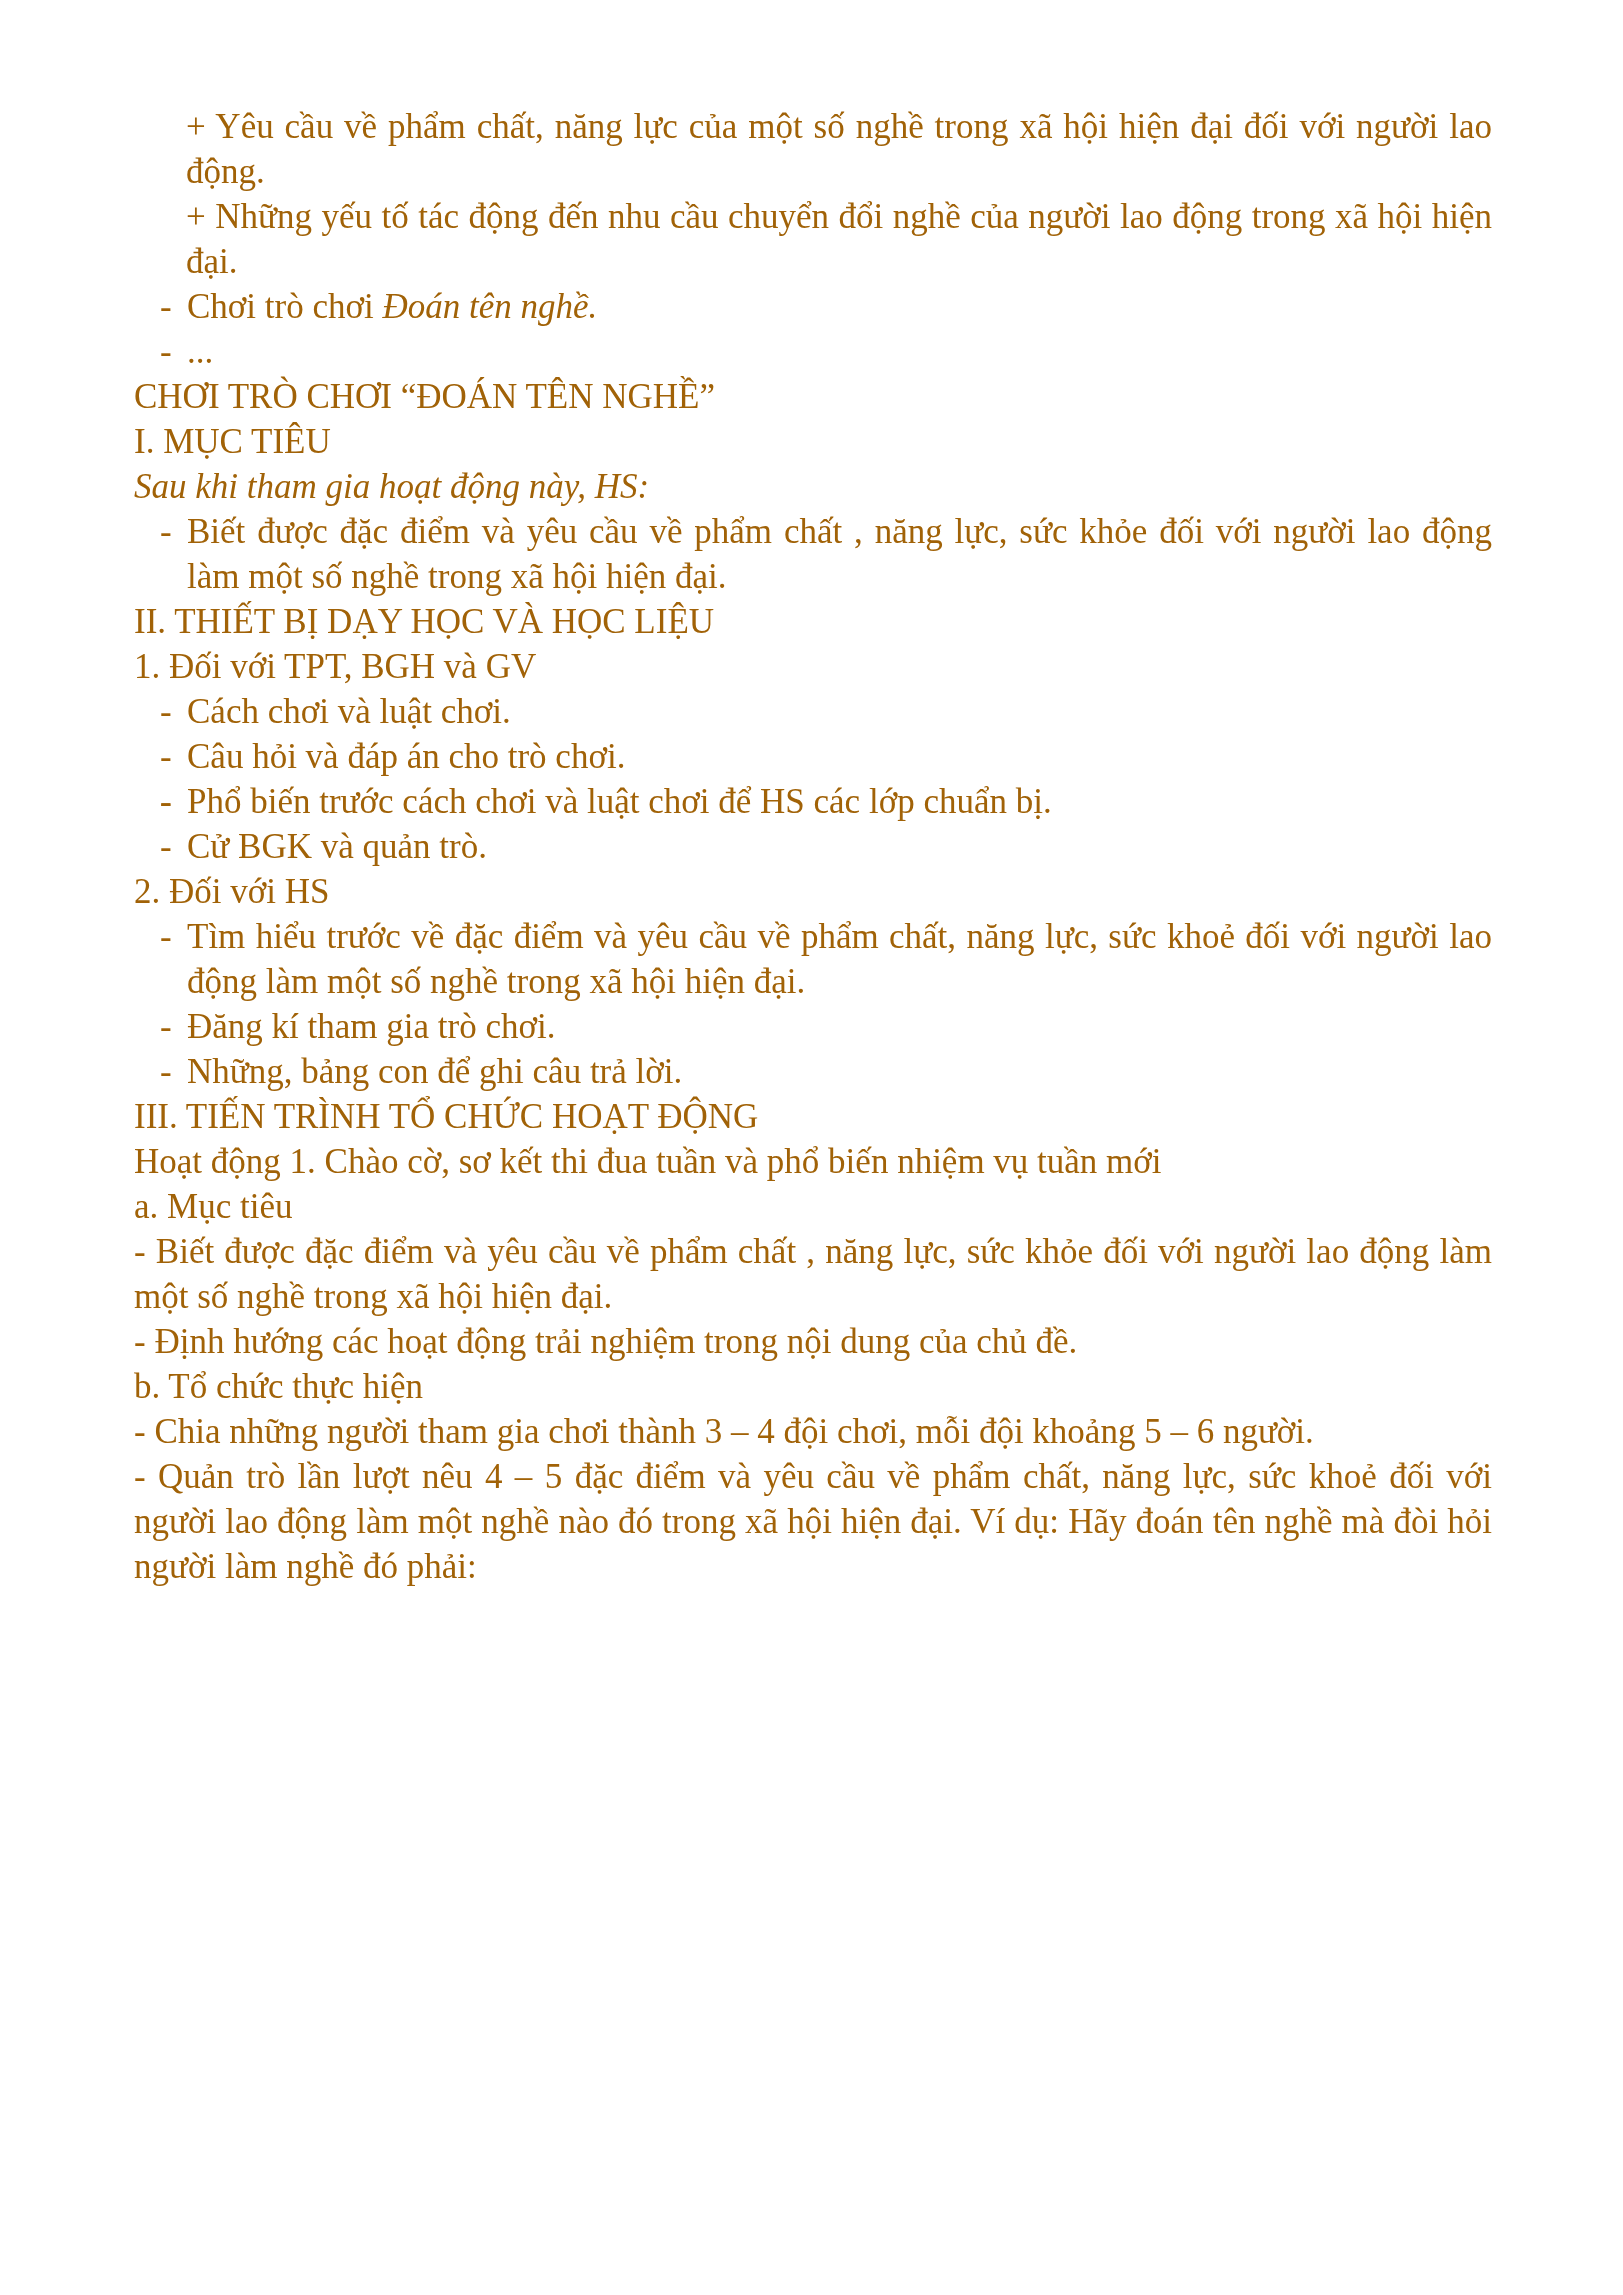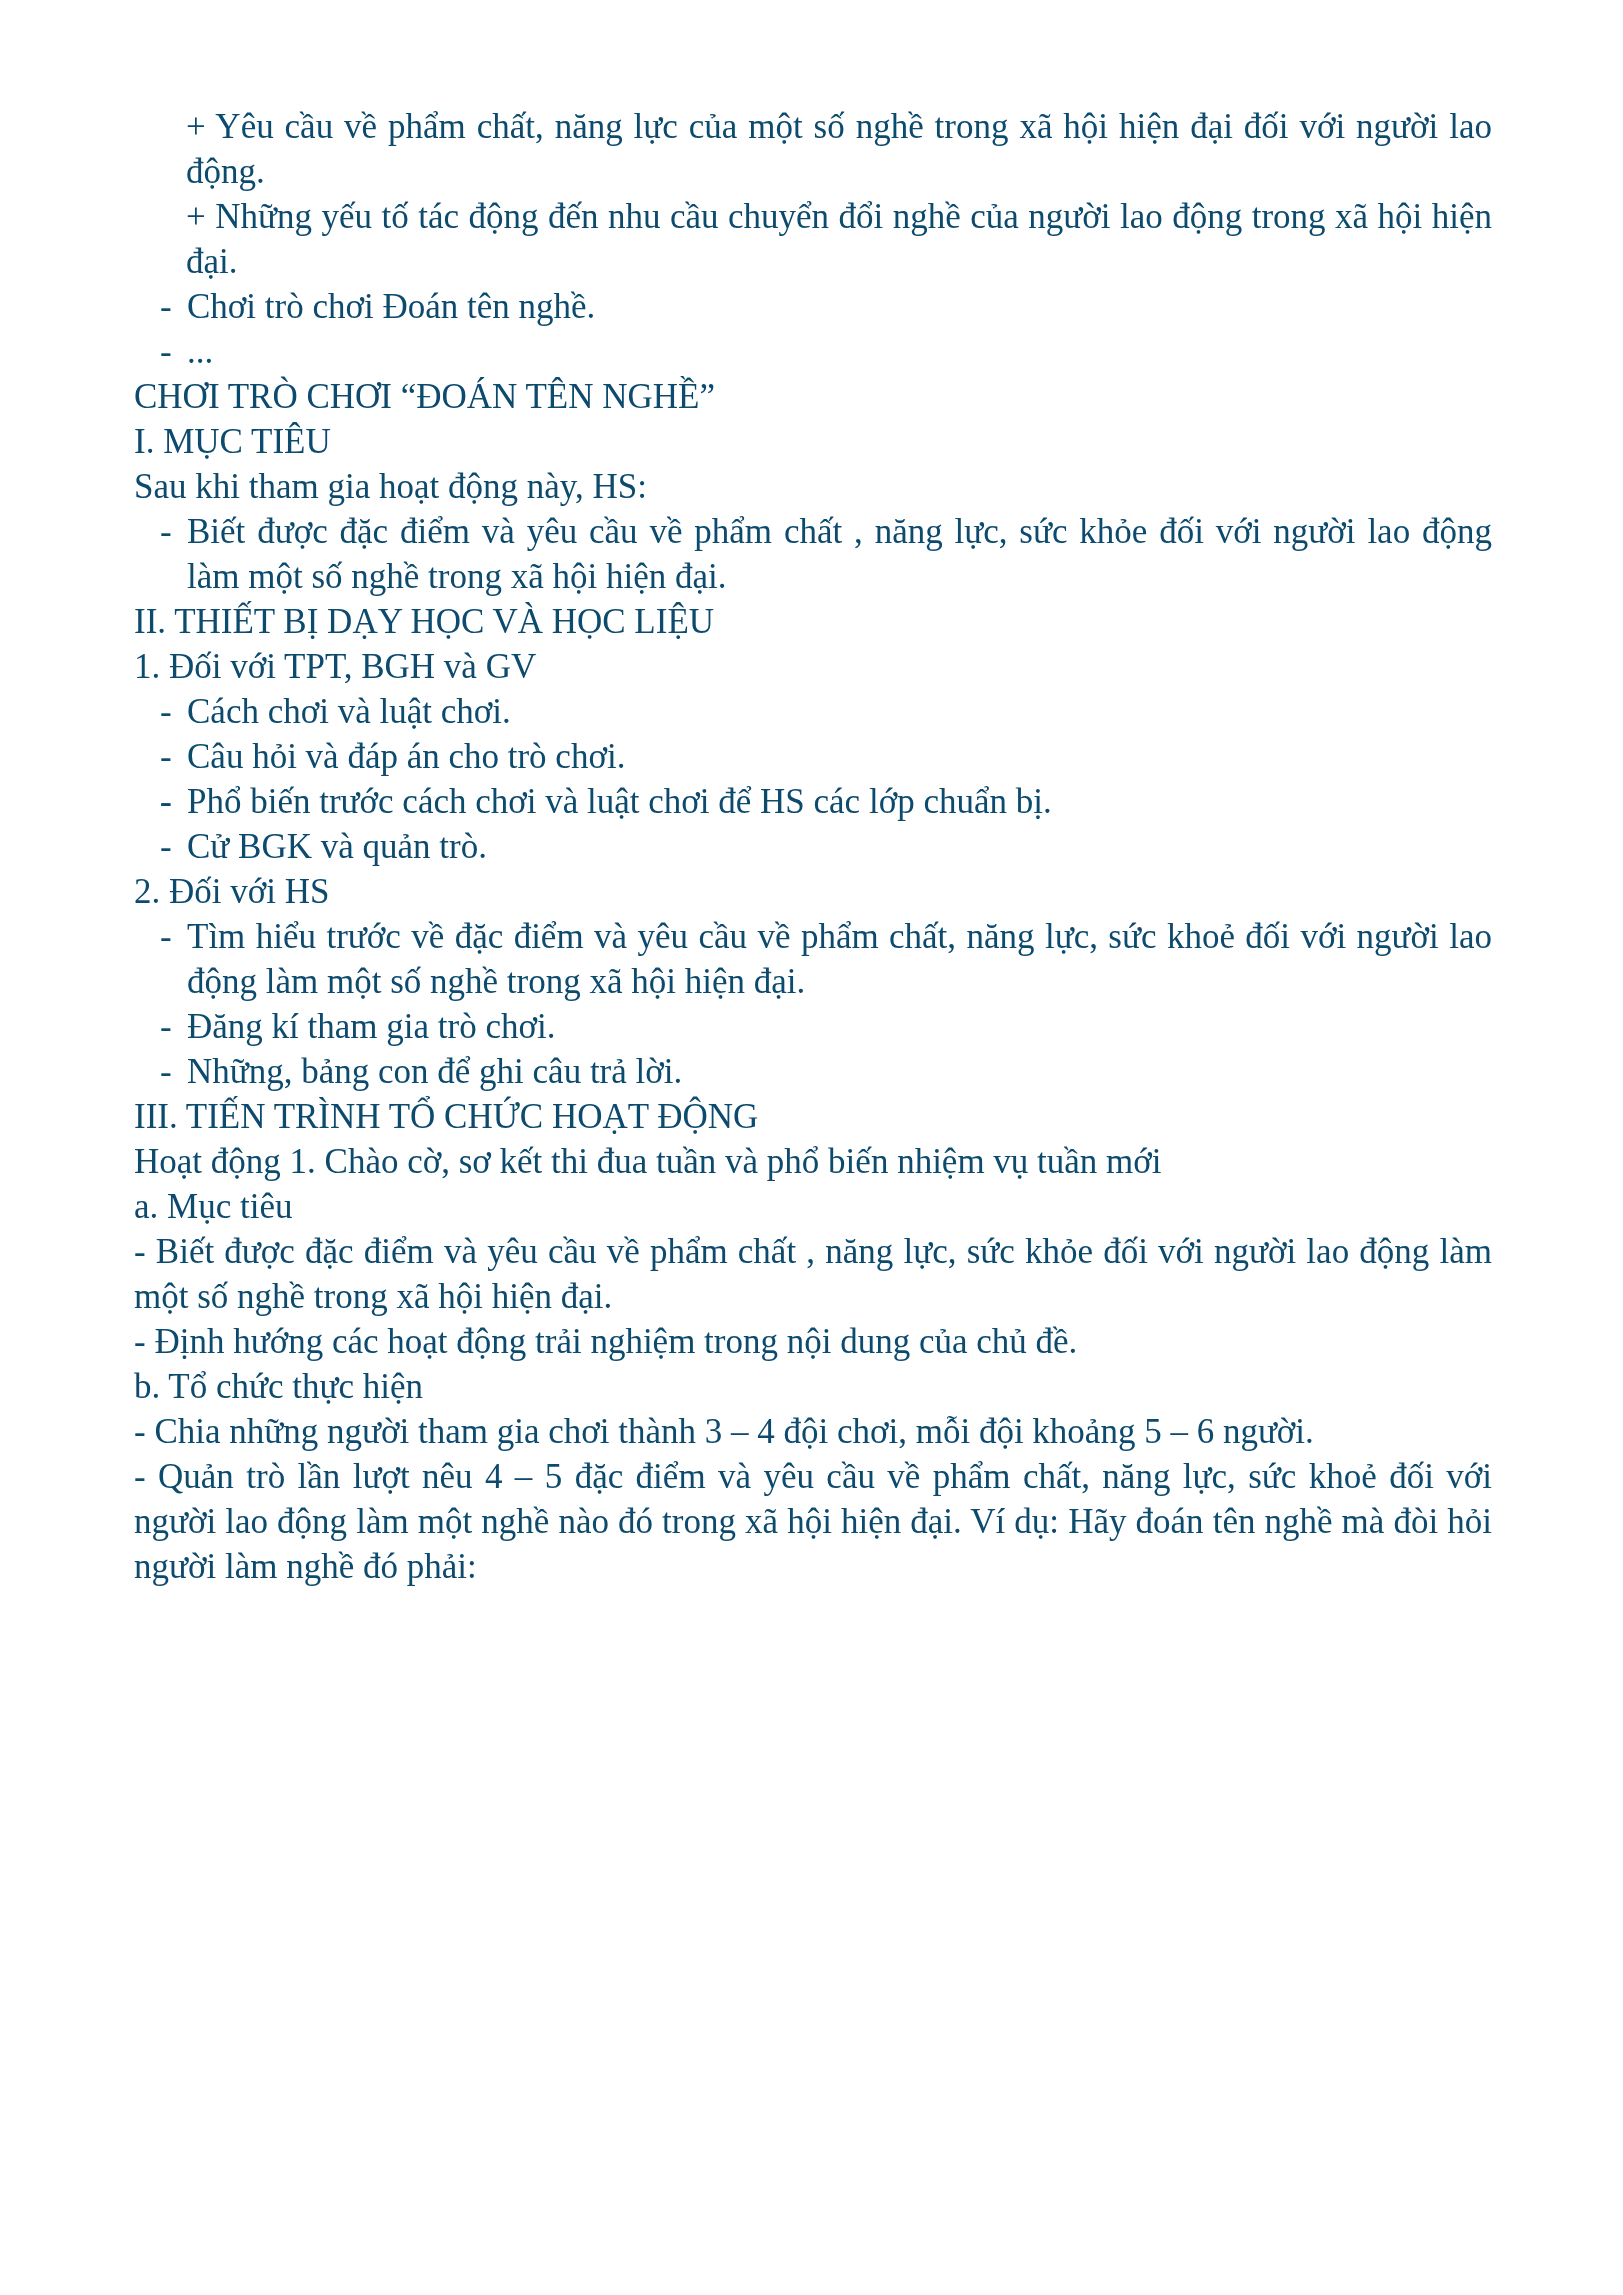--- a/index.html
+++ b/index.html
@@ -5,31 +5,31 @@
   html, body {
     margin: 0;
     padding: 0;
     background: #ffffff;
   }
   .page {
     position: relative;
     width: 1623px;
     height: 2295px;
     background: #ffffff;
-    color: #0c4a6e;
+    color: #a16207;
     font-family: "Liberation Serif", "DejaVu Serif", serif;
     font-size: 35px;
     line-height: 45px;
     box-sizing: border-box;
     padding: 104px 131px 0 134px;
     overflow: hidden;
   }
   .block { margin: 0; text-align: justify; }
   .h { font-weight: normal; }
-  .it { }
+  .it { font-style: italic; }
   .p-plus { padding-left: 52px; }
   .li-dash {
     position: relative;
     padding-left: 53px;
   }
   .li-dash .marker {
     position: absolute;
     left: 26px;
     top: 0;
   }

